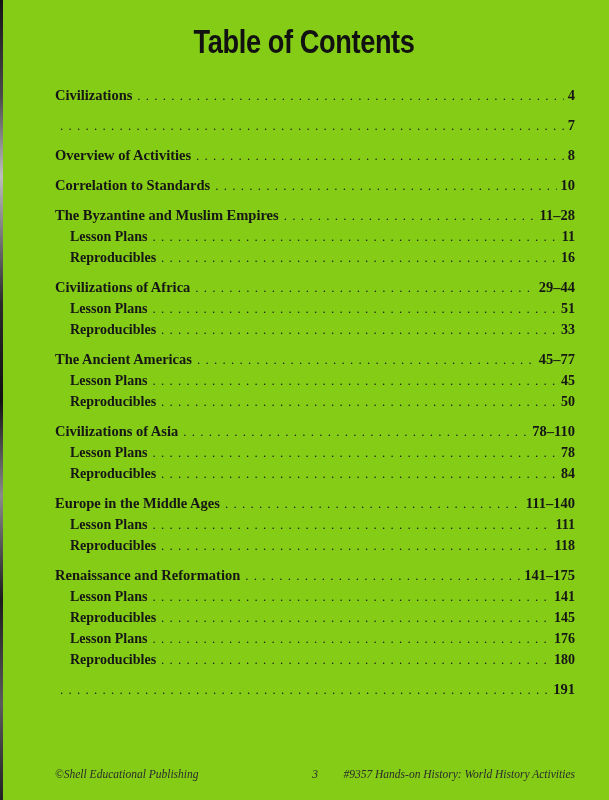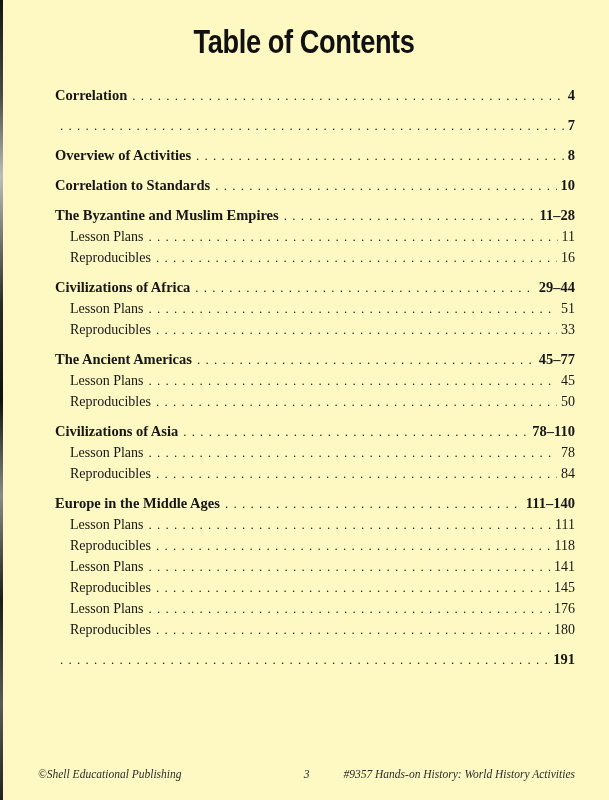--- a/index.html
+++ b/index.html
@@ -4,21 +4,21 @@
 <style>
   html, body {
     margin: 0;
     padding: 0;
     background: #e9e9e9;
   }
   .page {
     position: relative;
     width: 609px;
     height: 800px;
-    background: #fef9c3;
+    background: #84cc16;
     overflow: hidden;
     font-family: "Liberation Serif", serif;
     color: #161616;
     box-sizing: border-box;
   }
   
   .scan-edge {
     position: absolute;
     left: 0; top: 0; bottom: 0;
     width: 3px;
@@ -52,21 +52,21 @@
     font-size: 14px;
     white-space: nowrap;
   }
   .toc-row.single, .toc-row.section {
     margin-top: 9px;
     font-weight: bold;
     font-size: 14.5px;
   }
   .toc-row.sub {
     padding-left: 15px;
-    font-weight: normal;
+    font-weight: bold;
   }
   .toc-label {
     flex: 0 0 auto;
   }
   .toc-dots {
     flex: 1 1 auto;
     overflow: hidden;
     margin: 0 4px 0 5px;
     color: #1d1d1d;
     font-weight: normal;
@@ -74,21 +74,21 @@
   }
   .toc-dots::after {
     content: ". . . . . . . . . . . . . . . . . . . . . . . . . . . . . . . . . . . . . . . . . . . . . . . . . . . . . . . . . . . . . . . . . . . . . . . . . . . . . . . . . . . . . . . . . . . . . . . . . . . .";
     letter-spacing: 1px;
   }
   .toc-page {
     flex: 0 0 auto;
   }
   .footer {
     position: absolute;
-    left: 38px;
+    left: 55px;
     right: 34px;
     bottom: 20px;
     display: flex;
     align-items: baseline;
     font-style: italic;
     font-size: 11.5px;
     color: #2b2b2b;
   }
   .footer-left  { flex: 1 1 0; text-align: left; }
   .footer-center{ flex: 0 0 auto; text-align: center; }
@@ -99,21 +99,21 @@
 
 <div class="page">
   <div class="scan-edge"></div>
 
   <div class="page-title">
     <span class="title-text">Table of Contents</span>
   </div>
 
   <div class="toc" id="toc-list">
       <div class="toc-row single">
-        <span class="toc-label">Correlation</span>
+        <span class="toc-label">Civilizations</span>
         <span class="toc-dots"></span>
         <span class="toc-page">4</span>
       </div>
       <div class="toc-row single">
         <span class="toc-dots"></span>
         <span class="toc-page">7</span>
       </div>
       <div class="toc-row single">
         <span class="toc-label">Overview of Activities</span>
         <span class="toc-dots"></span>
@@ -191,20 +191,25 @@
       </div>
       <div class="toc-row sub">
         <span class="toc-label">Lesson Plans</span>
         <span class="toc-dots"></span>
         <span class="toc-page">111</span>
       </div>
       <div class="toc-row sub">
         <span class="toc-label">Reproducibles</span>
         <span class="toc-dots"></span>
         <span class="toc-page">118</span>
+      </div>
+      <div class="toc-row section">
+        <span class="toc-label">Renaissance and Reformation</span>
+        <span class="toc-dots"></span>
+        <span class="toc-page">141–175</span>
       </div>
       <div class="toc-row sub">
         <span class="toc-label">Lesson Plans</span>
         <span class="toc-dots"></span>
         <span class="toc-page">141</span>
       </div>
       <div class="toc-row sub">
         <span class="toc-label">Reproducibles</span>
         <span class="toc-dots"></span>
         <span class="toc-page">145</span>

